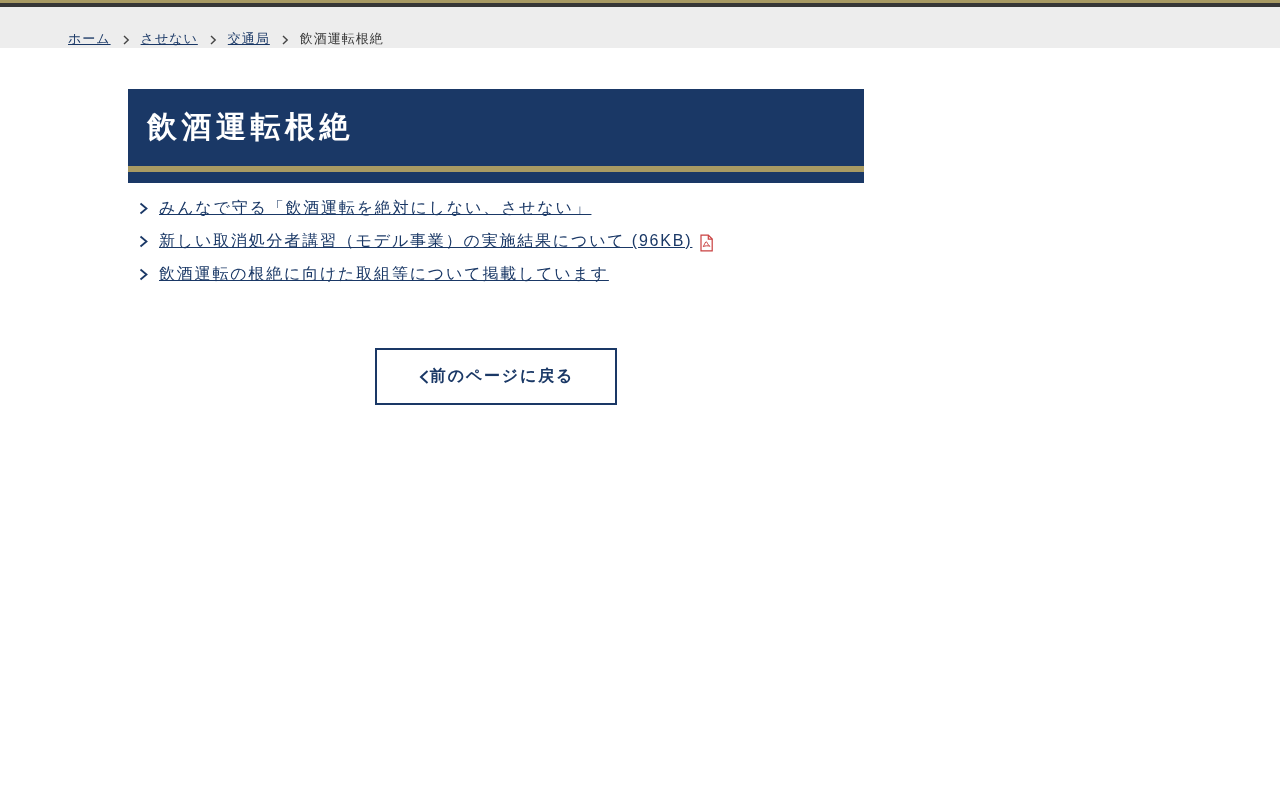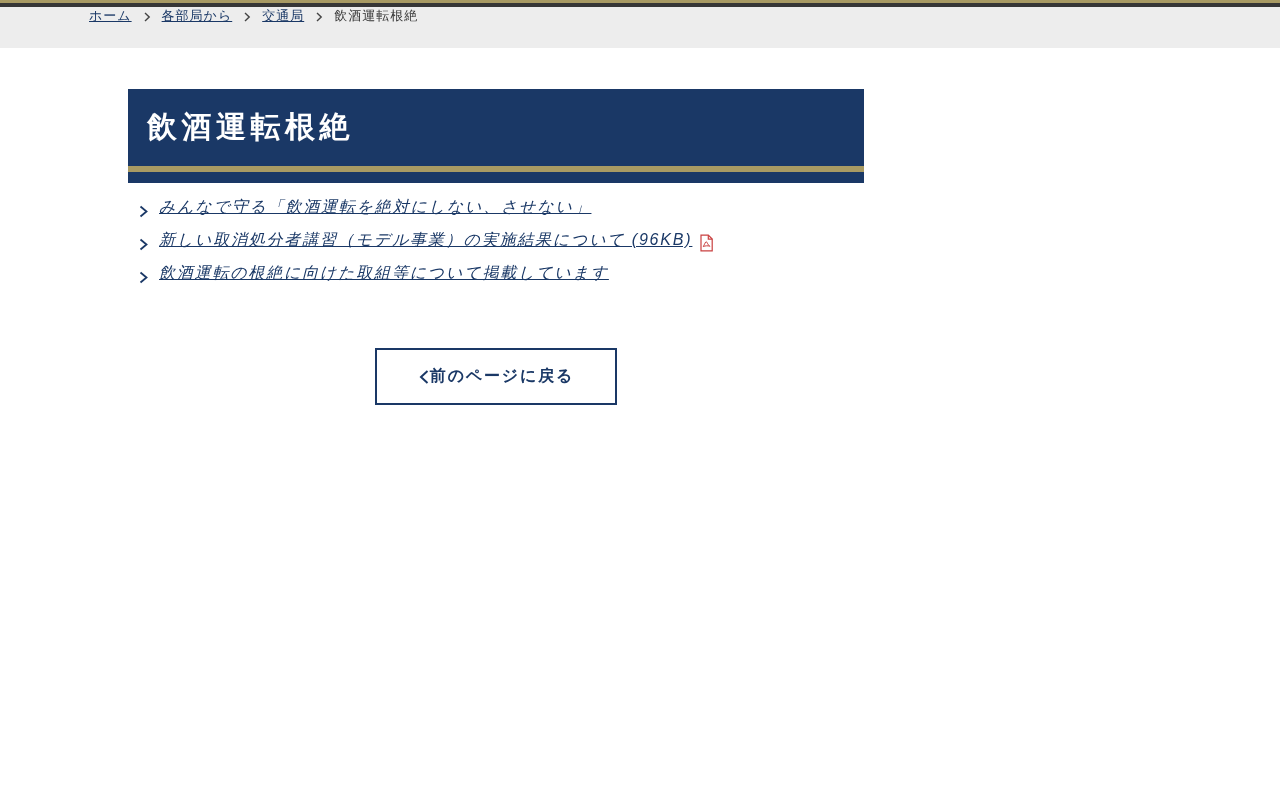--- a/index.html
+++ b/index.html
@@ -13,22 +13,22 @@
   }
   
   .top-gold { height: 3px; background: #a89a63; }
   .top-dark { height: 4px; background: #363636; }
 
   
   .crumb-band {
     height: 41px;
     background: #ededed;
     display: flex;
-    align-items: flex-start;
-    padding-left: 89px;
+    align-items: flex-end;
+    padding-left: 68px;
   }
   .crumb {
     display: flex;
     align-items: center;
     font-size: 13px;
     letter-spacing: 1px;
   }
   .crumb a {
     color: #1a3866;
     text-decoration: underline;
@@ -81,25 +81,24 @@
     color: #333333;
   }
 
   
   .link-list {
     list-style: none;
     margin-top: 16px;
   }
   .link-list li {
     display: flex;
-    align-items: flex-end;
+    align-items: center;
     padding-left: 10px;
     margin-bottom: 14px;
     height: 19px;
-    font-style: italic;
   }
   .link-list .chev {
     display: inline-flex;
     margin-right: 10px;
     flex: none;
   }
   .link-list a {
     color: #1a3866;
     font-size: 16px;
     letter-spacing: 1.8px;
@@ -144,21 +143,21 @@
 <div class="top-dark"></div>
 
 <div class="crumb-band">
   <nav class="crumb">
     <a>ホーム</a>
     <span class="sep">
       <svg width="8" height="10" viewBox="0 0 8 10">
           <path d="M2 1 L6.2 5 L2 9" fill="none" stroke="#444444" stroke-width="1.4"></path>
         </svg>
     </span>
-    <a>各部局から</a>
+    <a>させない</a>
     <span class="sep">
       <svg width="8" height="10" viewBox="0 0 8 10">
           <path d="M2 1 L6.2 5 L2 9" fill="none" stroke="#444444" stroke-width="1.4"></path>
         </svg>
     </span>
     <a>交通局</a>
     <span class="sep">
       <svg width="8" height="10" viewBox="0 0 8 10">
           <path d="M2 1 L6.2 5 L2 9" fill="none" stroke="#444444" stroke-width="1.4"></path>
         </svg>

